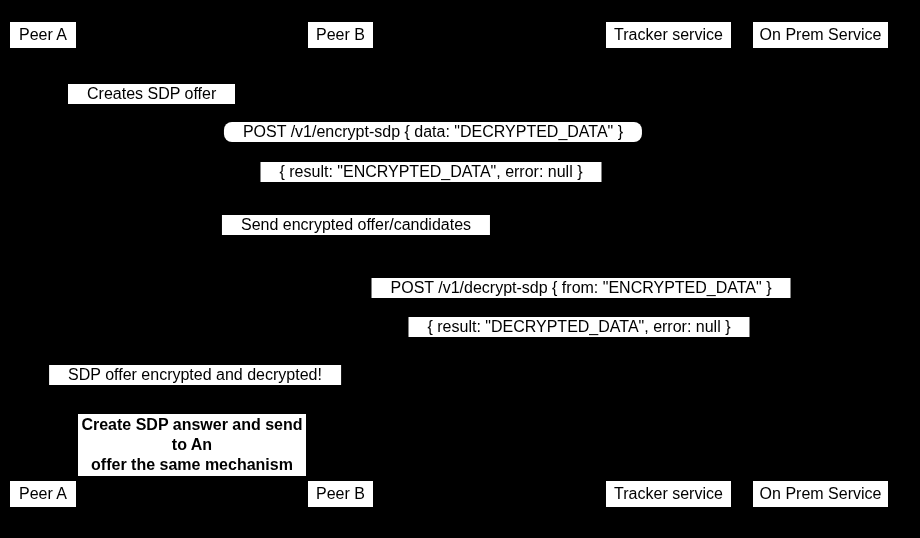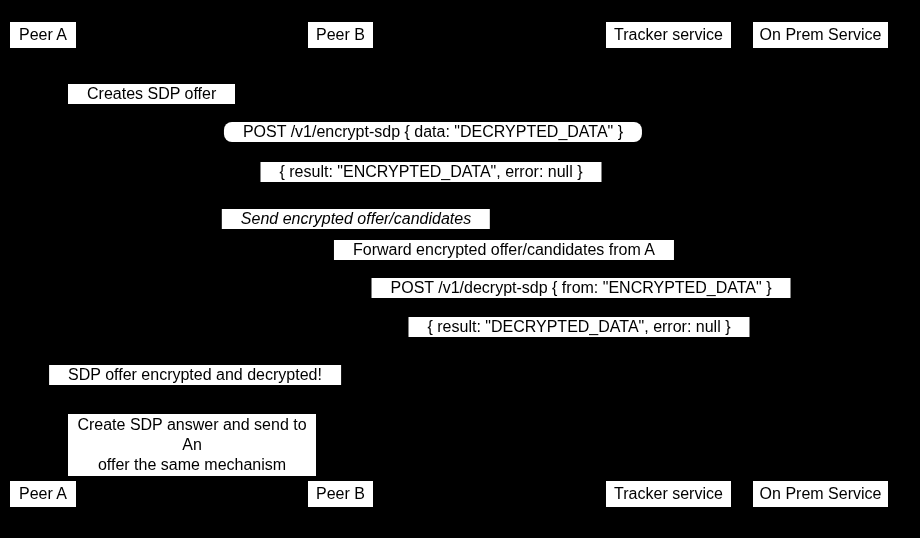--- a/index.html
+++ b/index.html
@@ -61,31 +61,30 @@
   <div class="actor" style="left:308px; top:22px; width:65px;">Peer B</div>
   <div class="actor" style="left:606px; top:22px; width:125px;">Tracker service</div>
   <div class="actor" style="left:753px; top:22px; width:135px;">On Prem Service</div>
 
   <div class="msg" style="left:68px; top:84px;">Creates SDP offer</div>
 
   <div class="msg centered" style="left:433px; top:122px;border-radius:8px;">POST /v1/encrypt-sdp { data: "DECRYPTED_DATA" }</div>
 
   <div class="msg centered" style="left:431px; top:162px;">{ result: "ENCRYPTED_DATA", error: null }</div>
 
-  <div class="msg centered" style="left:356px; top:209px;font-style:italic;">Send encrypted offer/candidates</div>
+  <div class="msg centered" style="left:356px; top:215px;">Send encrypted offer/candidates</div>
 
-  <div class="msg centered" style="left:504px; top:240px;">Forward encrypted offer/candidates from A</div>
 
   <div class="msg centered" style="left:581px; top:278px;">POST /v1/decrypt-sdp { from: "ENCRYPTED_DATA" }</div>
 
   <div class="msg centered" style="left:579px; top:317px;">{ result: "DECRYPTED_DATA", error: null }</div>
 
   <div class="msg centered" style="left:195px; top:365px;">SDP offer encrypted and decrypted!</div>
 
-  <div class="note" style="left:192px; top:414px; width:248px;">
+  <div class="note" style="left:192px; top:414px; width:228px;font-weight:bold;">
     <div>Create SDP answer and send to An</div>
     <div>offer the same mechanism</div>
   </div>
 
   <div class="actor" style="left:10px; top:481px; width:66px;">Peer A</div>
   <div class="actor" style="left:308px; top:481px; width:65px;">Peer B</div>
   <div class="actor" style="left:606px; top:481px; width:125px;">Tracker service</div>
   <div class="actor" style="left:753px; top:481px; width:135px;">On Prem Service</div>
 
 </div>

